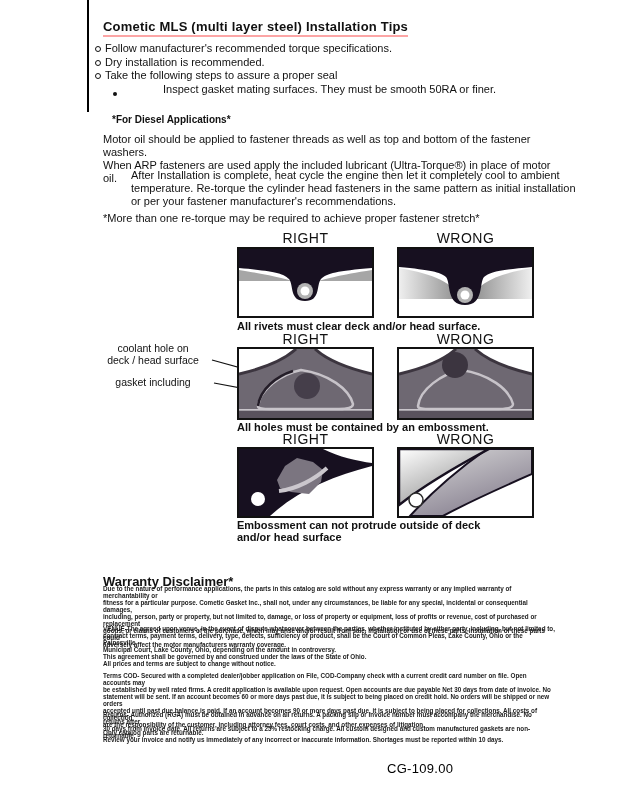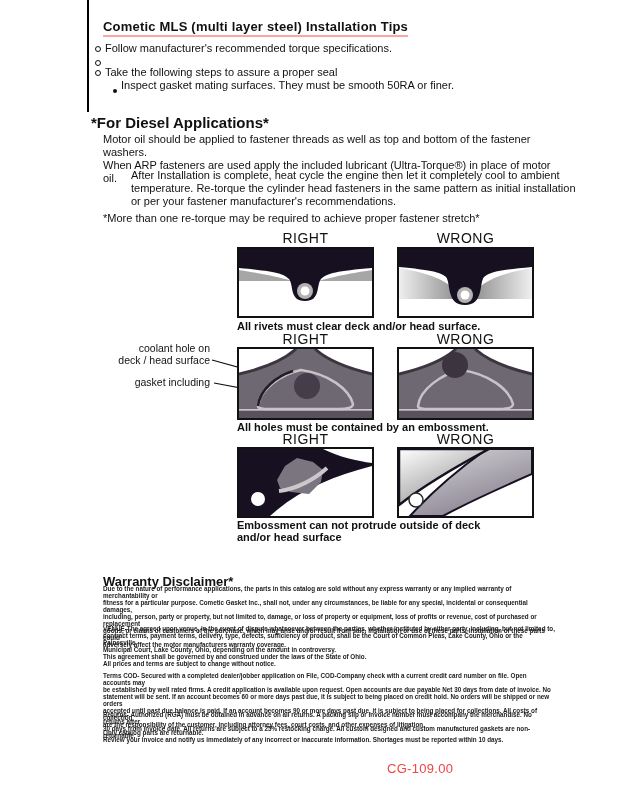--- a/index.html
+++ b/index.html
@@ -5,48 +5,49 @@
   html,body{margin:0;padding:0;}
   body{width:618px;height:800px;background:#fff;position:relative;overflow:hidden;
        font-family:"Liberation Sans",sans-serif;color:#111;}
   .abs{position:absolute;}
   .rule{left:87px;top:0;width:2px;height:112px;background:#000;}
   .title{left:103px;top:19px;font-size:13px;font-weight:bold;border-bottom:2px solid #fca5a5;
          padding-bottom:1px;letter-spacing:.2px;white-space:nowrap;}
   .bullets{left:95px;top:42px;font-size:11px;line-height:13.5px;}
   .b-row{display:flex;align-items:flex-start;}
   .b-mark{width:4px;height:4px;border:1px solid #111;border-radius:50%;margin:4px 4px 0 0;flex:none;}
-  .sb-row{display:flex;align-items:flex-end;margin-left:18px;}
+  .sb-row{display:flex;align-items:flex-end;margin-left:18px;gap:42px;}
   .sb-mark{width:4px;height:4px;background:#111;border-radius:50%;margin:4px 4px 0 0;flex:none;}
-  .h2{left:91px;top:114px;font-size:15px;font-weight:bold;}
+  .h2{left:112px;top:114px;font-size:10px;font-weight:bold;}
   .para{left:103px;font-size:11px;line-height:13px;white-space:pre-line;width:460px;}
   .dg-label{width:137px;text-align:center;font-size:14px;letter-spacing:.5px;}
   .dg-box{width:137px;height:71px;border:2px solid #111;box-sizing:border-box;background:#fff;}
   .dg-box svg{display:block;width:100%;height:100%;}
   .caption{left:237px;font-size:11px;font-weight:bold;line-height:12px;white-space:pre-line;}
-  .anno{font-size:10.5px;line-height:11.5px;text-align:right;width:114px;white-space:pre-line;}
+  .anno{font-size:10.5px;line-height:11.5px;text-align:center;width:114px;white-space:pre-line;}
   .fine{left:103px;width:452px;font-size:6.3px;line-height:7px;color:#1b1b1b;white-space:pre-line;font-weight:bold;}
   .fine-h{left:103px;top:574px;font-size:13px;font-weight:bold;}
-  .footer{left:387px;top:761px;font-size:13px;color:#ef4444;letter-spacing:.3px;}
+  .footer{left:387px;top:761px;font-size:13px;color:#000000;letter-spacing:.3px;}
   .overlay{pointer-events:none;}
 </style>
 </head>
 <body>
 
 <div class="abs rule"></div>
 
 <div class="abs title">Cometic MLS (multi layer steel) Installation Tips</div>
 
 <div class="abs bullets">
   <div class="b-row">
     <span class="b-mark"></span>
     <span>Follow manufacturer's recommended torque specifications.</span>
   </div>
   <div class="b-row">
     <span class="b-mark"></span>
+    <span>Dry installation is recommended.</span>
   </div>
   <div class="b-row">
     <span class="b-mark"></span>
     <span>Take the following steps to assure a proper seal</span>
   </div>
   <div class="sb-row">
     <span class="sb-mark"></span>
     <span>Inspect gasket mating surfaces.  They must be smooth 50RA or finer.</span>
   </div>
 </div>

